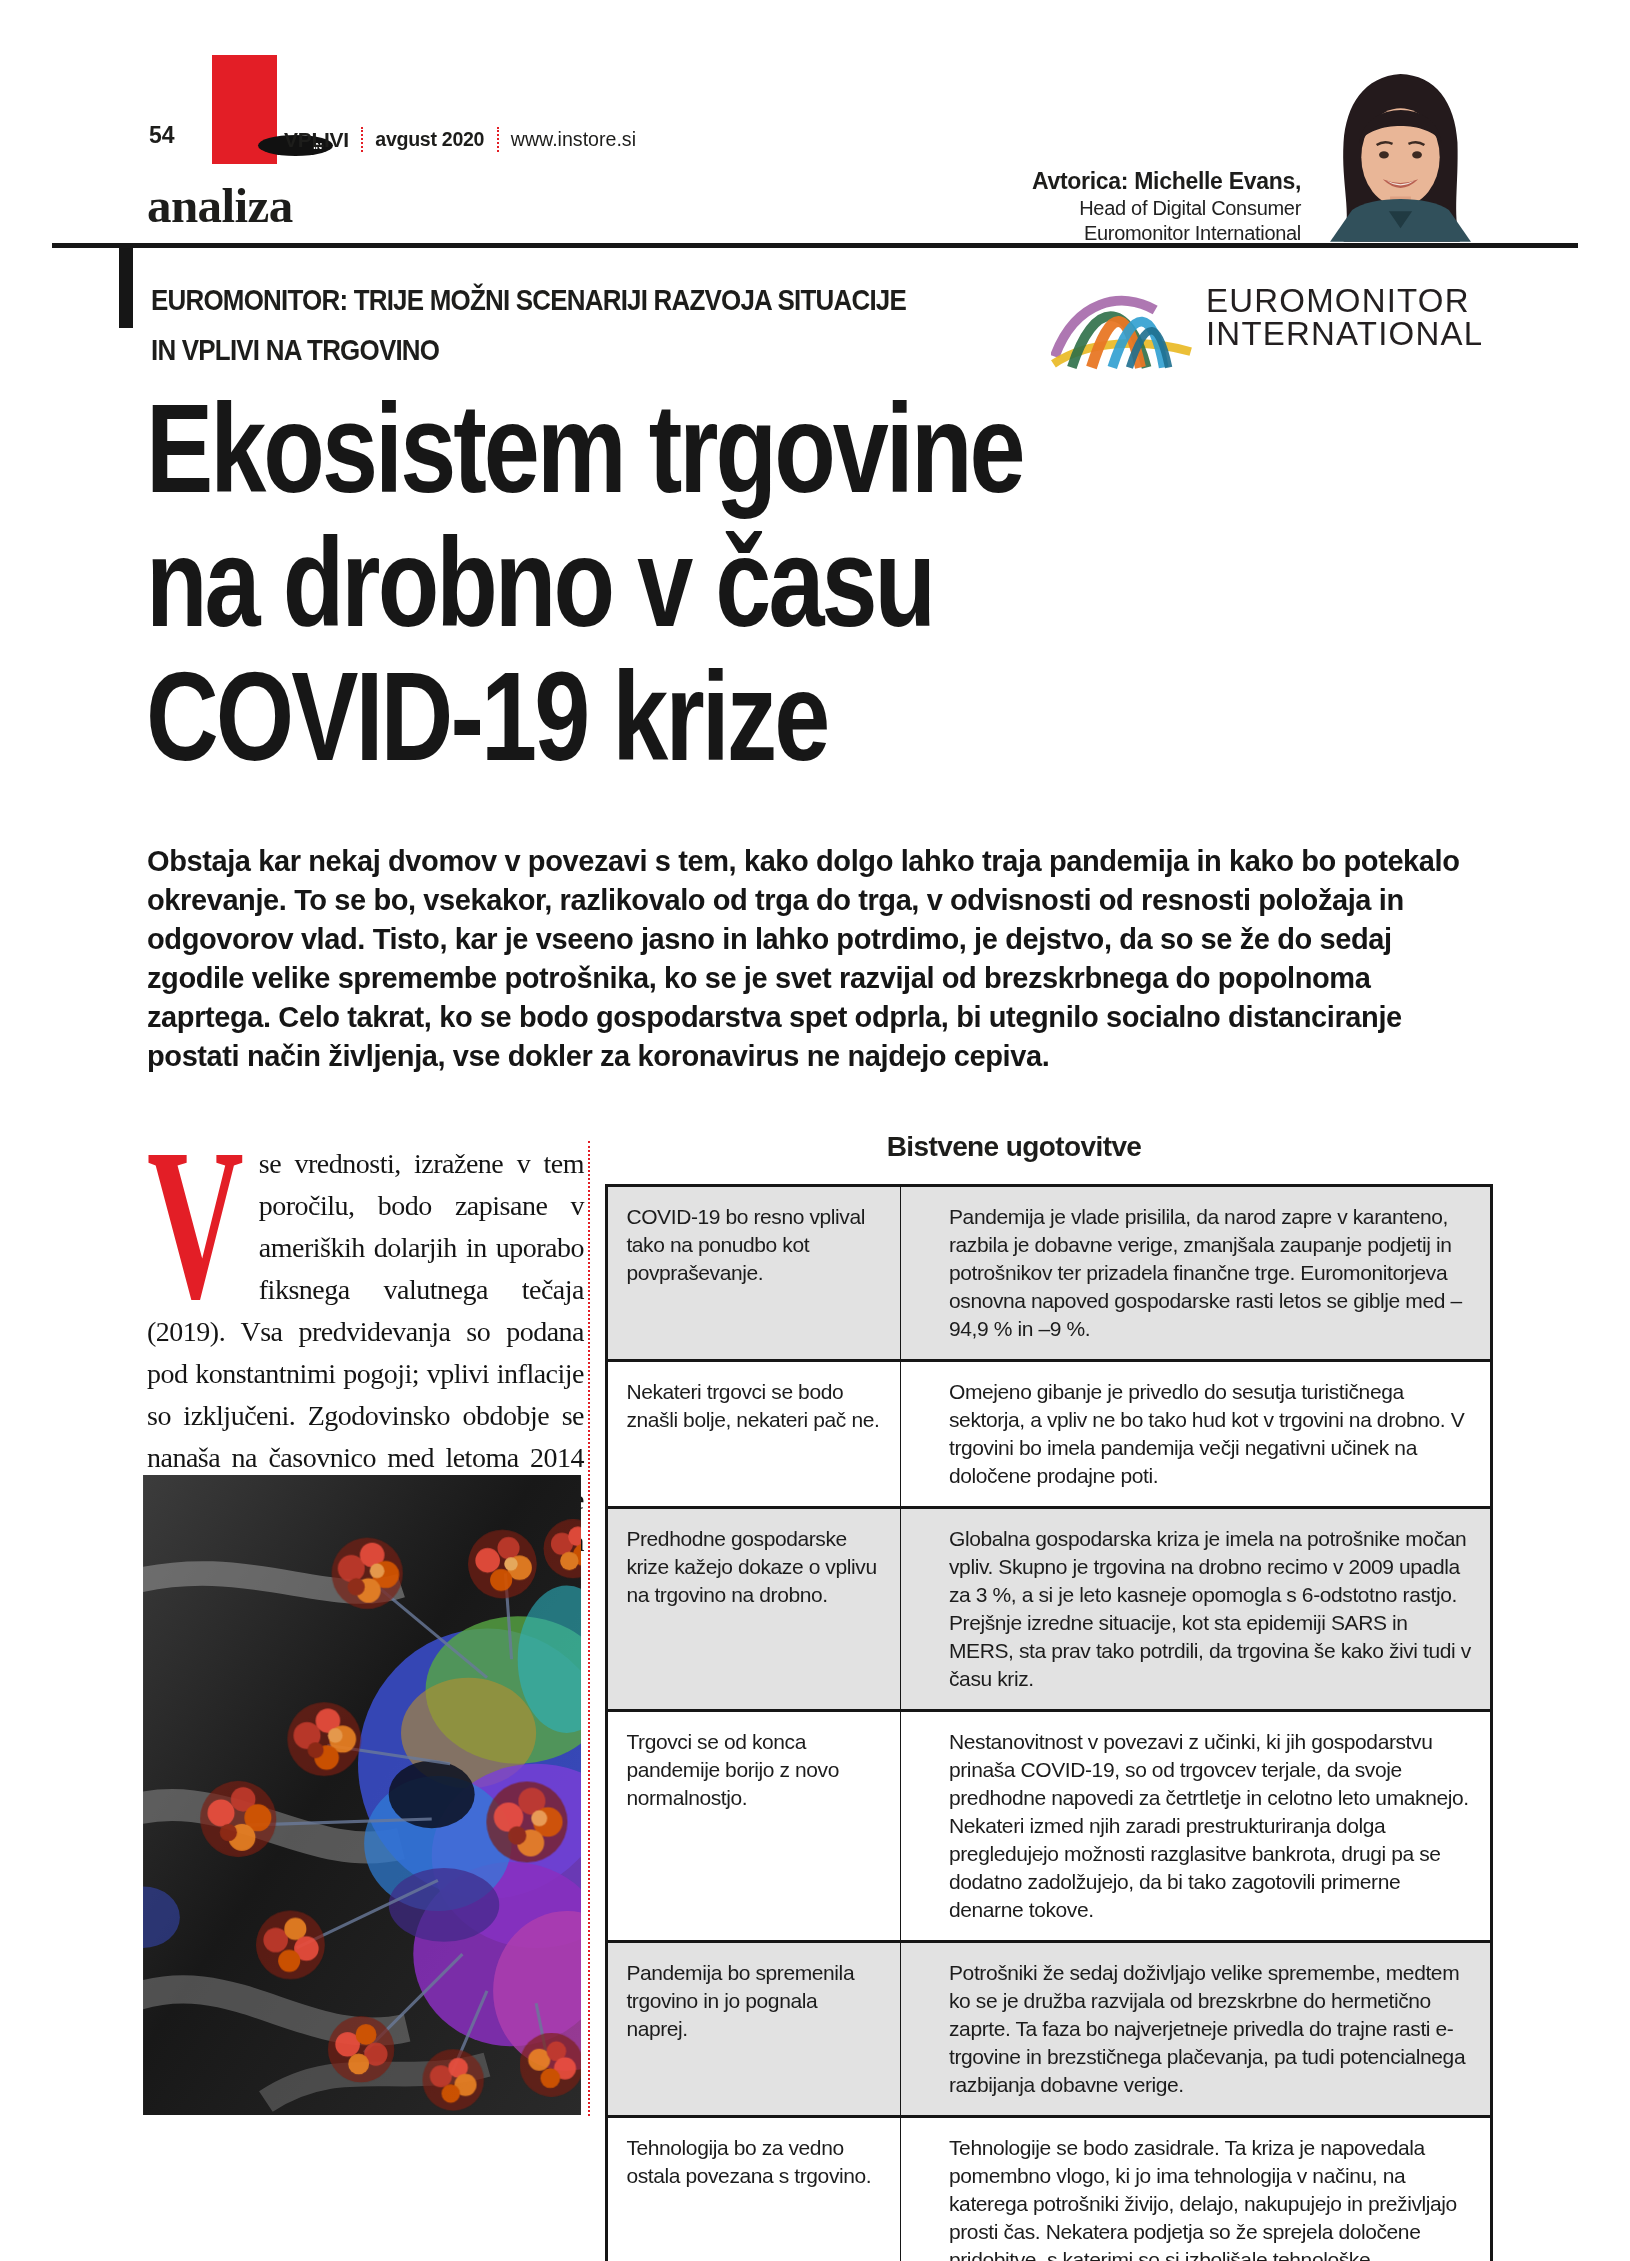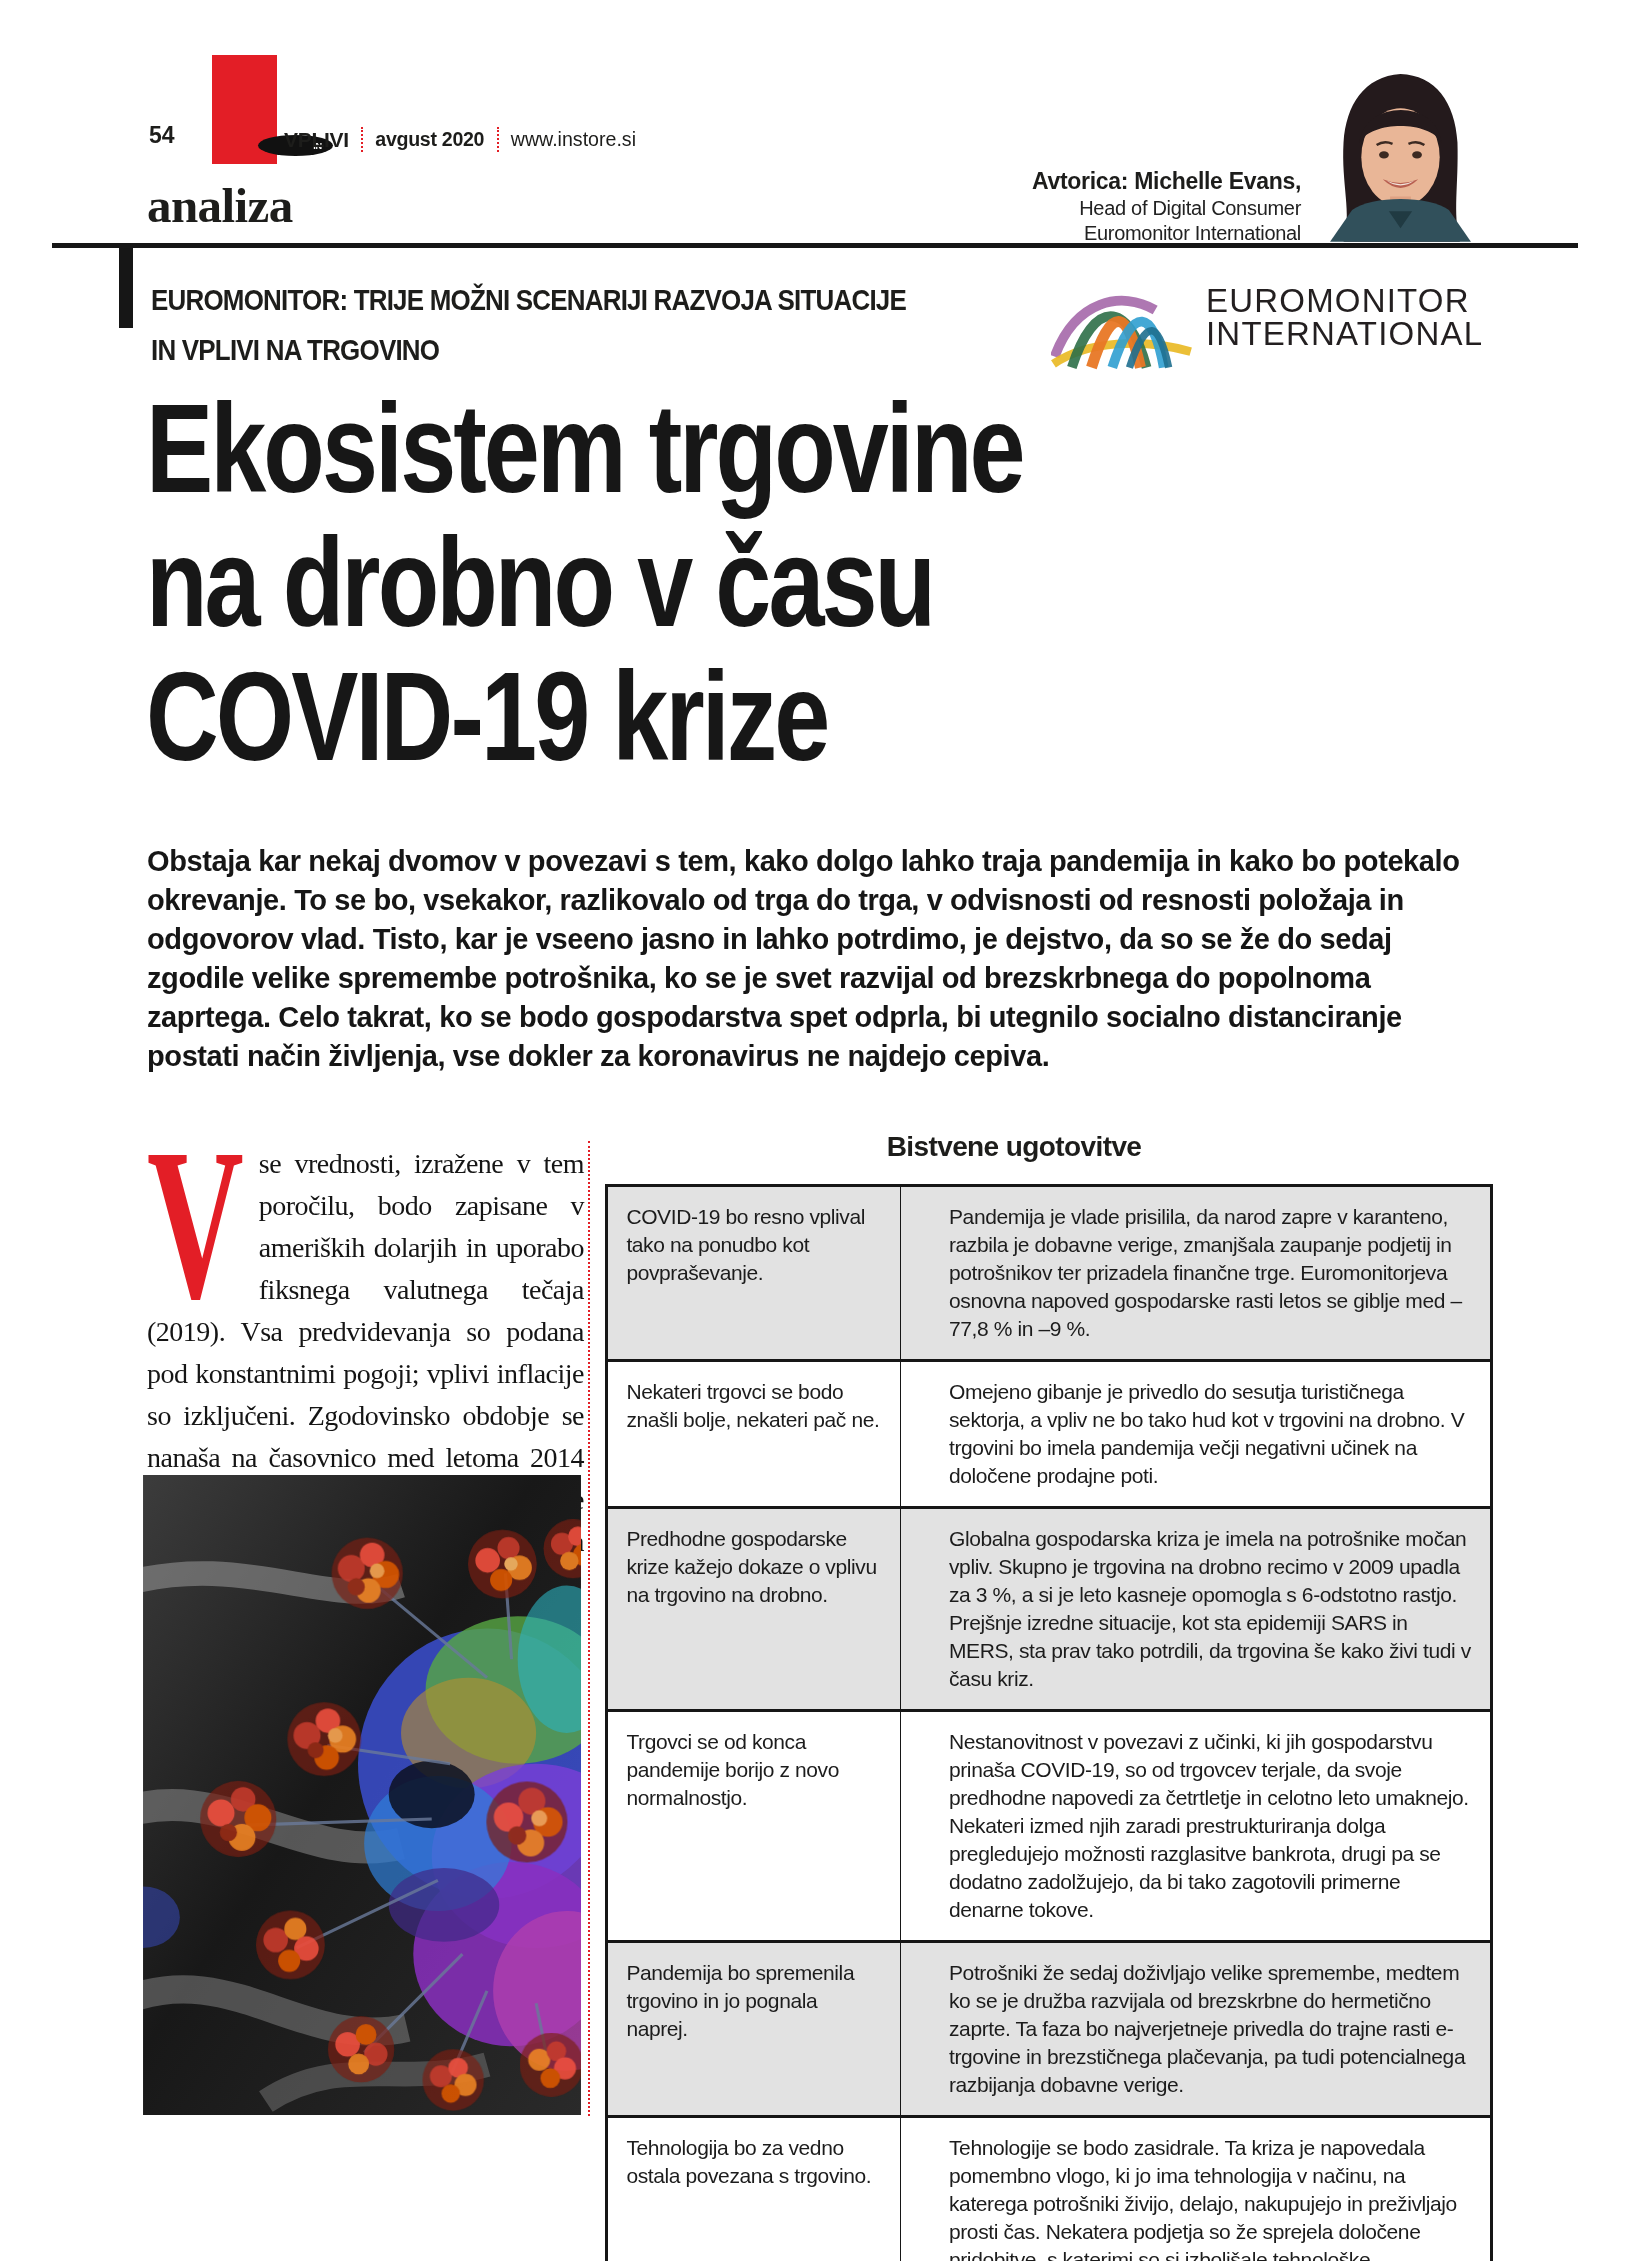--- a/index.html
+++ b/index.html
@@ -270,21 +270,21 @@
             <circle cx="20" cy="-6" r="13" fill="#f0a050"></circle>
           </g>
       </g>
     </svg>
   </div>
 
   <div class="kf-title">Bistvene ugotovitve</div>
   <div class="kf-table">
     <div class="kf-row">
       <div class="kf-left">COVID-19 bo resno vplival tako na ponudbo kot povpraševanje.</div>
-      <div class="kf-right">Pandemija je vlade prisilila, da narod zapre v karanteno, razbila je dobavne verige, zmanjšala zaupanje podjetij in potrošnikov ter prizadela finančne trge. Euromonitorjeva osnovna napoved gospodarske rasti letos se giblje med –77,8 % in –9 %.</div>
+      <div class="kf-right">Pandemija je vlade prisilila, da narod zapre v karanteno, razbila je dobavne verige, zmanjšala zaupanje podjetij in potrošnikov ter prizadela finančne trge. Euromonitorjeva osnovna napoved gospodarske rasti letos se giblje med –94,9 % in –9 %.</div>
     </div>
     <div class="kf-row">
       <div class="kf-left">Nekateri trgovci se bodo znašli bolje, nekateri pač ne.</div>
       <div class="kf-right">Omejeno gibanje je privedlo do sesutja turističnega sektorja, a vpliv ne bo tako hud kot v trgovini na drobno. V trgovini bo imela pandemija večji negativni učinek na določene prodajne poti.</div>
     </div>
     <div class="kf-row">
       <div class="kf-left">Predhodne gospodarske krize kažejo dokaze o vplivu na trgovino na drobno.</div>
       <div class="kf-right">Globalna gospodarska kriza je imela na potrošnike močan vpliv. Skupno je trgovina na drobno recimo v 2009 upadla za 3 %, a si je leto kasneje opomogla s 6-odstotno rastjo. Prejšnje izredne situacije, kot sta epidemiji SARS in MERS, sta prav tako potrdili, da trgovina še kako živi tudi v času kriz.</div>
     </div>
     <div class="kf-row">

